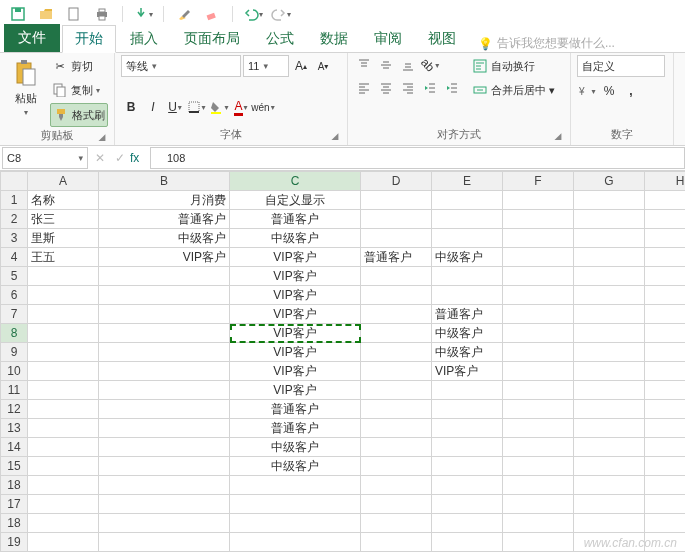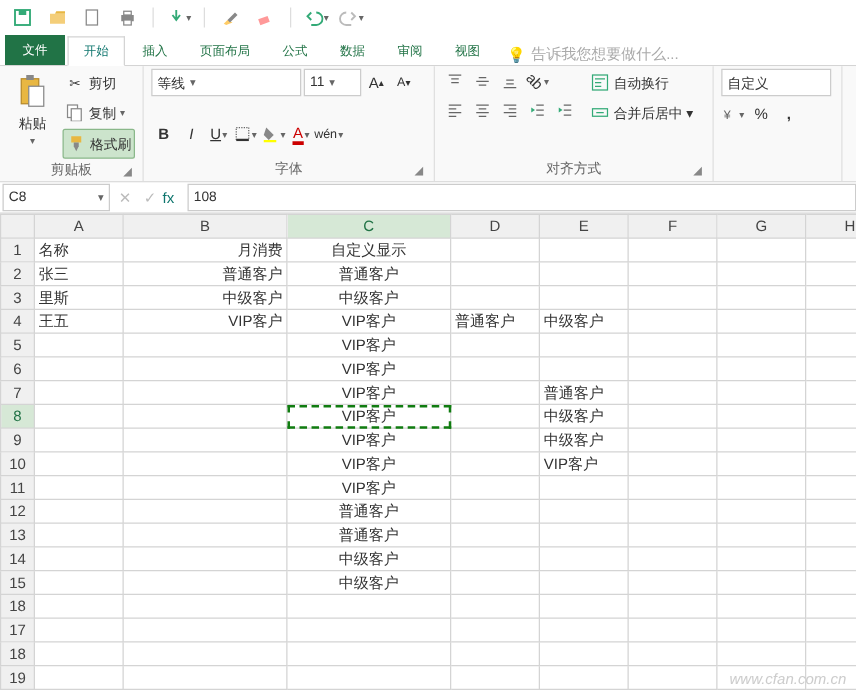--- a/index.html
+++ b/index.html
@@ -3,21 +3,21 @@
 <meta charset="utf-8">
 <style>
 html,body{margin:0;padding:0;font-family:"Microsoft YaHei","SimSun",sans-serif;font-size:12px;background:#fff;color:#333;user-select:none}
 .window{width:685px;height:554px;display:flex;flex-direction:column;overflow:hidden;position:relative}
 
 .qat{height:28px;background:#fff;display:flex;align-items:center;padding:0 6px;gap:4px}
 .qat .qbtn{width:24px;height:24px;display:flex;align-items:center;justify-content:center;border-radius:2px}
 .qat .sep{width:1px;height:16px;background:#ddd;margin:0 4px}
 
 .tabs{height:24px;background:#fff;display:flex;align-items:flex-end;padding:0 4px;gap:2px;border-bottom:1px solid #d4d4d4}
-.tab{padding:4px 12px;font-size:10px;color:#217346;cursor:pointer}
+.tab{padding:4px 12px;font-size:14px;color:#217346;cursor:pointer}
 .tab.file{background:#217346;color:#fff;padding:5px 14px}
 .tab.active{border:1px solid #d4d4d4;border-bottom:1px solid #fff;background:#fff;color:#0f766e;margin-bottom:-1px}
 .tell{color:#aaa;margin-left:8px;display:flex;align-items:center;gap:4px}
 
 .ribbon{height:92px;background:#f9f9f9;border-bottom:1px solid #d4d4d4;display:flex}
 .group{border-right:1px solid #e0e0e0;padding:2px 6px;display:flex;flex-direction:column;justify-content:space-between}
 .group-body{display:flex;flex:1;align-items:flex-start}
 .group-label{text-align:center;font-size:11px;color:#666;padding:1px 0;position:relative}
 .group-label .dlg{position:absolute;right:0;bottom:0;width:12px;height:12px;font-size:9px;color:#888}
 .bigbtn{display:flex;flex-direction:column;align-items:center;justify-content:center;width:40px;height:66px;gap:2px;font-size:11px}
@@ -28,21 +28,21 @@
 .combo{height:20px;border:1px solid #ccc;background:#fff;display:flex;align-items:center;padding:0 4px;font-size:11px}
 .combo .dd{margin-left:4px;color:#666;font-size:9px}
 .btnrow{display:flex;gap:2px;align-items:center}
 .rbtn{width:20px;height:20px;display:flex;align-items:center;justify-content:center;border:0;background:transparent}
 .rbtn .dd{font-size:8px;color:#666;margin-left:1px}
 
 .fbar{height:24px;border-bottom:1px solid #d4d4d4;display:flex;align-items:center;background:#fff}
 .namebox{width:76px;height:20px;border:1px solid #ccc;margin:0 2px;display:flex;align-items:center;padding:0 4px;font-size:11px}
 .namebox .dd{margin-left:auto;font-size:9px;color:#666}
 .fx{width:20px;text-align:left;color:#0f766e}
-.fedit{flex:1;height:20px;border:1px solid #ccc;padding:0 4px;font-size:11px;display:flex;align-items:center}
+.fedit{flex:1;height:20px;border:1px solid #ccc;padding:0 16px;font-size:11px;display:flex;align-items:center}
 
 .sheet{flex:1;overflow:hidden;display:flex;flex-direction:column;position:relative}
 .sheet table{border-collapse:collapse;table-layout:fixed;width:100%}
 .sheet th,.sheet td{border:1px solid #d4d4d4;padding:0;height:18px;font-size:12px;overflow:hidden;white-space:nowrap}
 .sheet th{background:#f0f0f0;font-weight:normal;color:#444;text-align:center}
 .sheet .rowhdr{background:#f0f0f0;text-align:center;color:#444;width:26px}
 .sheet .rowhdr.sel{background:#d6e8d6;color:#217346}
 .sheet th.sel{background:#d6e8d6;color:#217346}
 .sheet td{padding:0 3px}
 .sheet td.r{text-align:right}
@@ -333,20 +333,21 @@
                 <text x="1" y="10" font-size="10" fill="#666">¥</text>
               </svg>
               <span class="dd">▾</span>
             </div>
         <div class="rbtn">%</div>
         <div class="rbtn">
               <b>,</b>
             </div>
       </div>
     </div>
+    <div class="group-label"><span>数字</span></div>
   </div>
 </div>
 
 <div class="fbar">
   <div class="namebox">
         <span>C8</span>
         <span class="dd">▾</span>
       </div>
   <div class="rbtn" style="color:#bbb">✕</div>
   <div class="rbtn" style="color:#bbb">✓</div>

